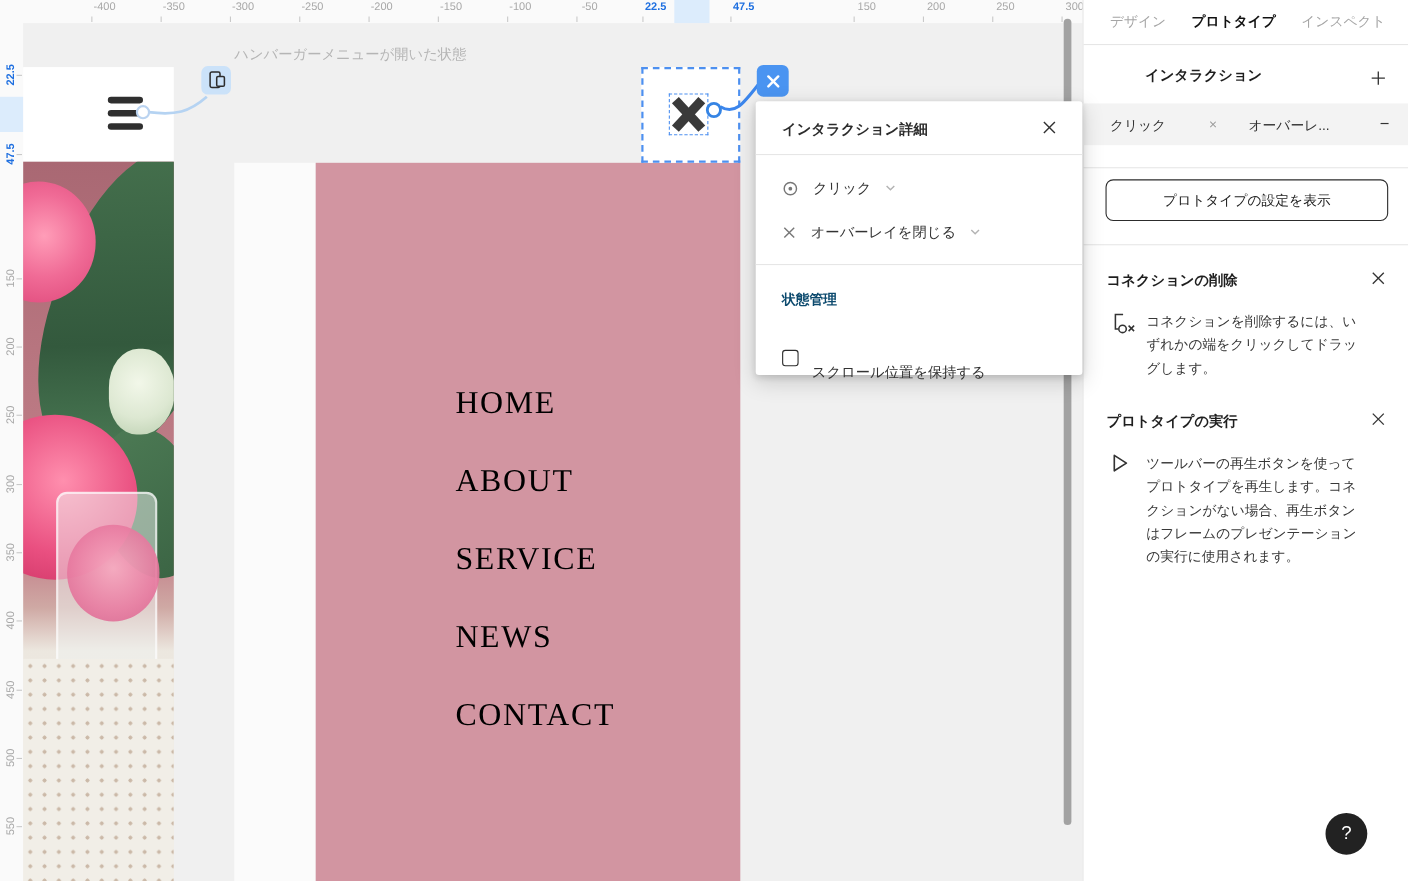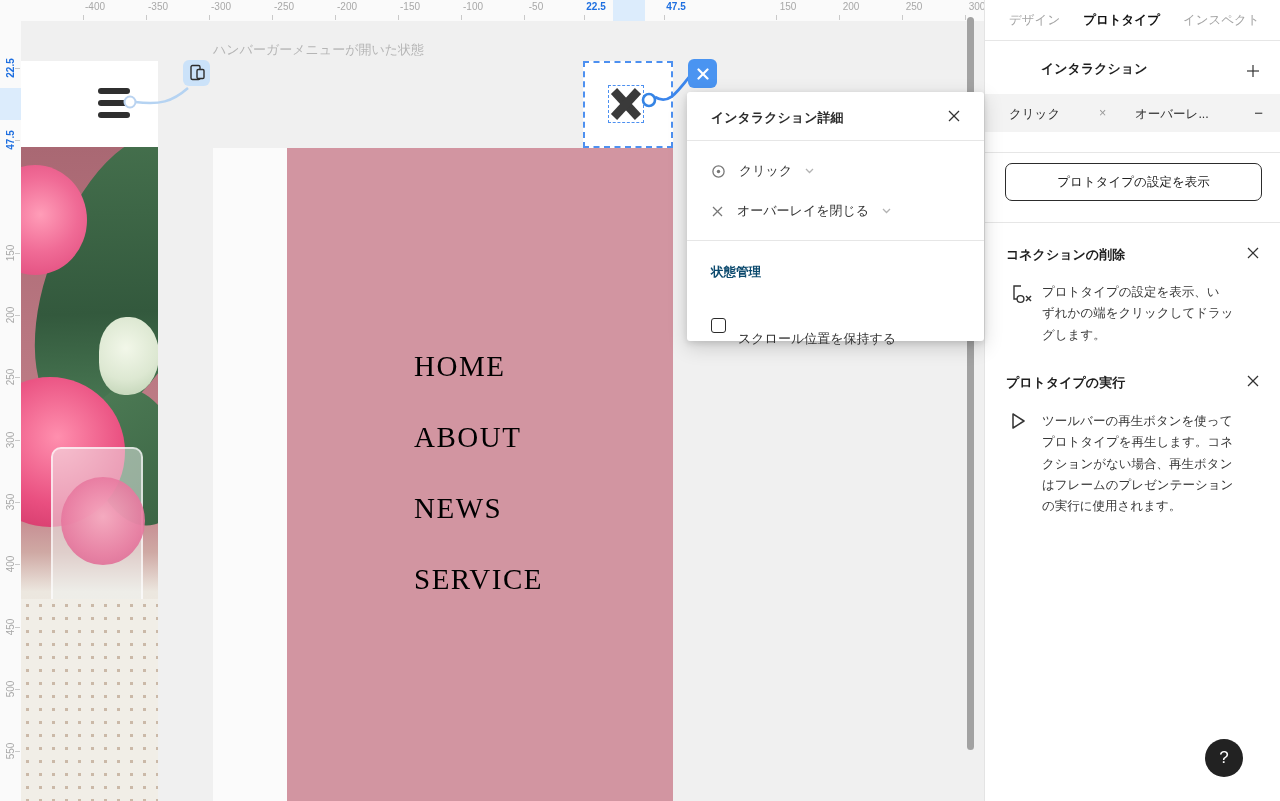--- a/index.html
+++ b/index.html
@@ -134,22 +134,23 @@
     </div>
 
     <div class="frame-label">ハンバーガーメニューが開いた状態</div>
     <div class="f2-white"></div>
 
     <div class="pink-panel">
       <div class="menu">
 
       <div class="menu-item">HOME</div>
           <div class="menu-item">ABOUT</div>
+          <div class="menu-item">SERVICE</div>
           <div class="menu-item">NEWS</div>
-          <div class="menu-item">SERVICE</div>
+          <div class="menu-item">CONTACT</div>
         </div>
     </div>
 
     <div class="sel-box">
       <div class="inner-box">
         <svg width="34" height="36" viewBox="0 0 34 36">
           <line x1="5" y1="5" x2="29" y2="31" stroke="#3a3a3a" stroke-width="8.5"></line>
           <line x1="29" y1="5" x2="5" y2="31" stroke="#3a3a3a" stroke-width="8.5"></line>
         </svg>
       </div>
@@ -369,21 +370,21 @@
     <div class="conn-icon">
       <svg width="24" height="22" viewBox="0 0 24 22">
         <path d="M12,3 L5,3 L5,16 L8,16" fill="none" stroke="#333" stroke-width="1.4"></path>
         <circle cx="11.5" cy="16" r="3.4" fill="#fff" stroke="#333" stroke-width="1.4"></circle>
         <line x1="17" y1="13" x2="22" y2="18" stroke="#333" stroke-width="1.4"></line>
         <line x1="22" y1="13" x2="17" y2="18" stroke="#333" stroke-width="1.4"></line>
       </svg>
     </div>
     <div class="hint conn-text">
 
-    <div>プロトタイプの設定を表示、い</div>
+    <div>コネクションを削除するには、い</div>
         <div>ずれかの端をクリックしてドラッ</div>
         <div>グします。</div>
       </div>
 
     <div class="sec-title run-title">プロトタイプの実行</div>
     <div class="sec-close run-close">
       <svg width="16" height="16" viewBox="0 0 16 16">
           <line x1="3" y1="3" x2="13" y2="13" stroke="#333" stroke-width="1.2"></line>
           <line x1="13" y1="3" x2="3" y2="13" stroke="#333" stroke-width="1.2"></line>
         </svg>

